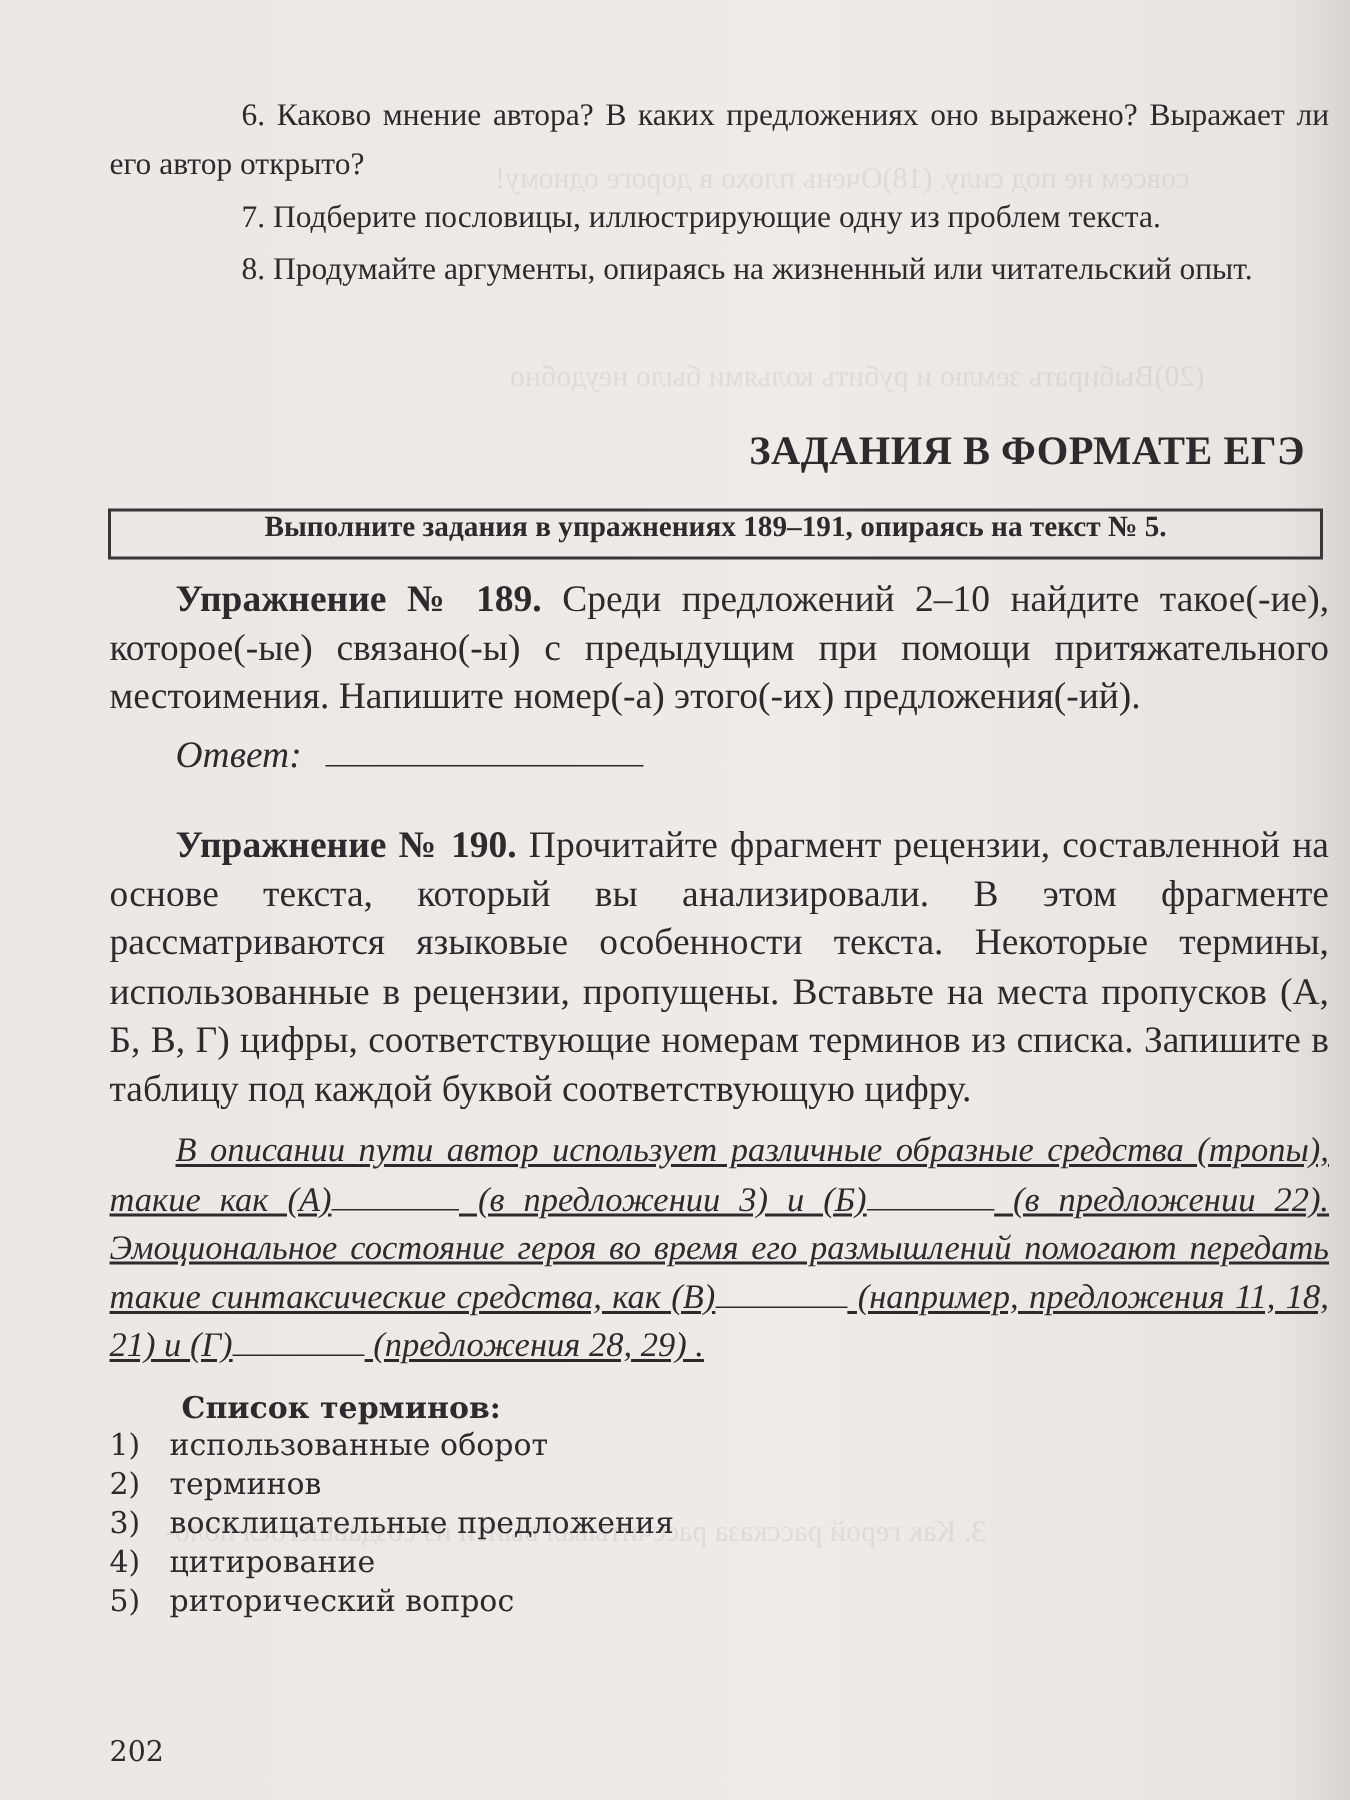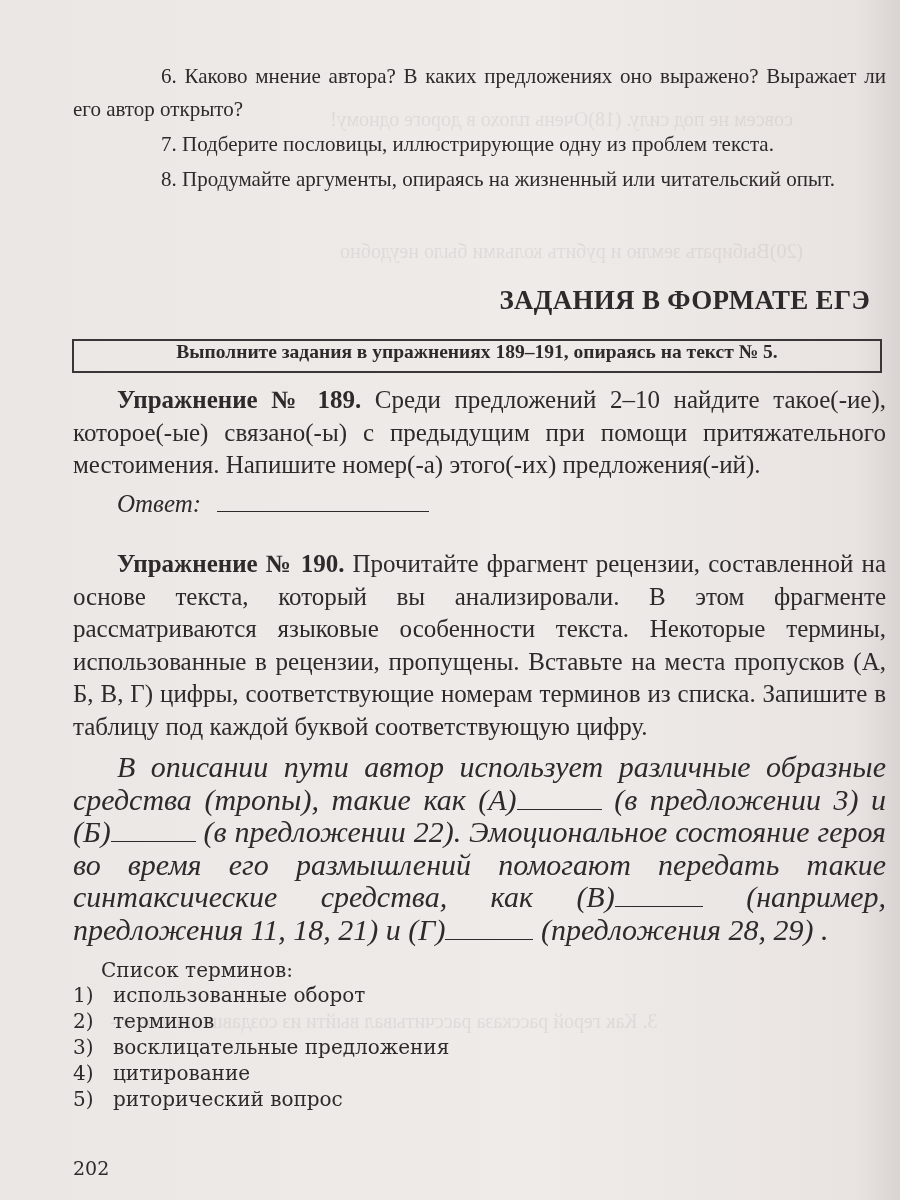--- a/index.html
+++ b/index.html
@@ -29,23 +29,23 @@
     display: flex; justify-content: center;
     font-size: 19.5px; font-weight: bold; font-family: "Liberation Serif", serif;
   }
   .ex { font-size: 25px; line-height: 32.5px; }
   .ex b { font-weight: bold; }
   .answer { font-size: 25px; font-style: italic; margin-left: 44px; }
   .answer-line {
     display: inline-block; width: 212px; border-bottom: 1.5px solid #2e2a2b;
     margin-left: 10px; vertical-align: baseline; height: 20px;
   }
-  .ital { font-style: italic; font-size: 30px; line-height: 32.5px; text-indent: 44px; }
+  .ital { font-style: italic; font-size: 23px; line-height: 32.5px; text-indent: 44px; text-decoration: underline; }
   .blank { display: inline-block; border-bottom: 1.5px solid #2e2a2b; height: 20px; vertical-align: baseline; }
-  .terms-head { font-family: "DejaVu Serif", serif; font-weight: normal; font-size: 20px; margin-left: 28px; }
+  .terms-head { font-family: "DejaVu Serif", serif; font-weight: bold; font-size: 20px; margin-left: 48px; }
   .term { font-family: "DejaVu Serif", serif; font-size: 20px; line-height: 26px; display: flex; }
   .term .n { width: 40px; }
   .page-num { position: absolute; left: 73px; top: 1122px; font-family: "DejaVu Serif", serif; font-size: 19px; margin-top: 35px; }
   .ghost { position: absolute; color: rgba(120,115,120,0.13); font-size: 20px; transform: scaleX(-1); white-space: nowrap; pointer-events: none; }
 </style>
 </head>
 <body>
 
 <div class="page">
 

